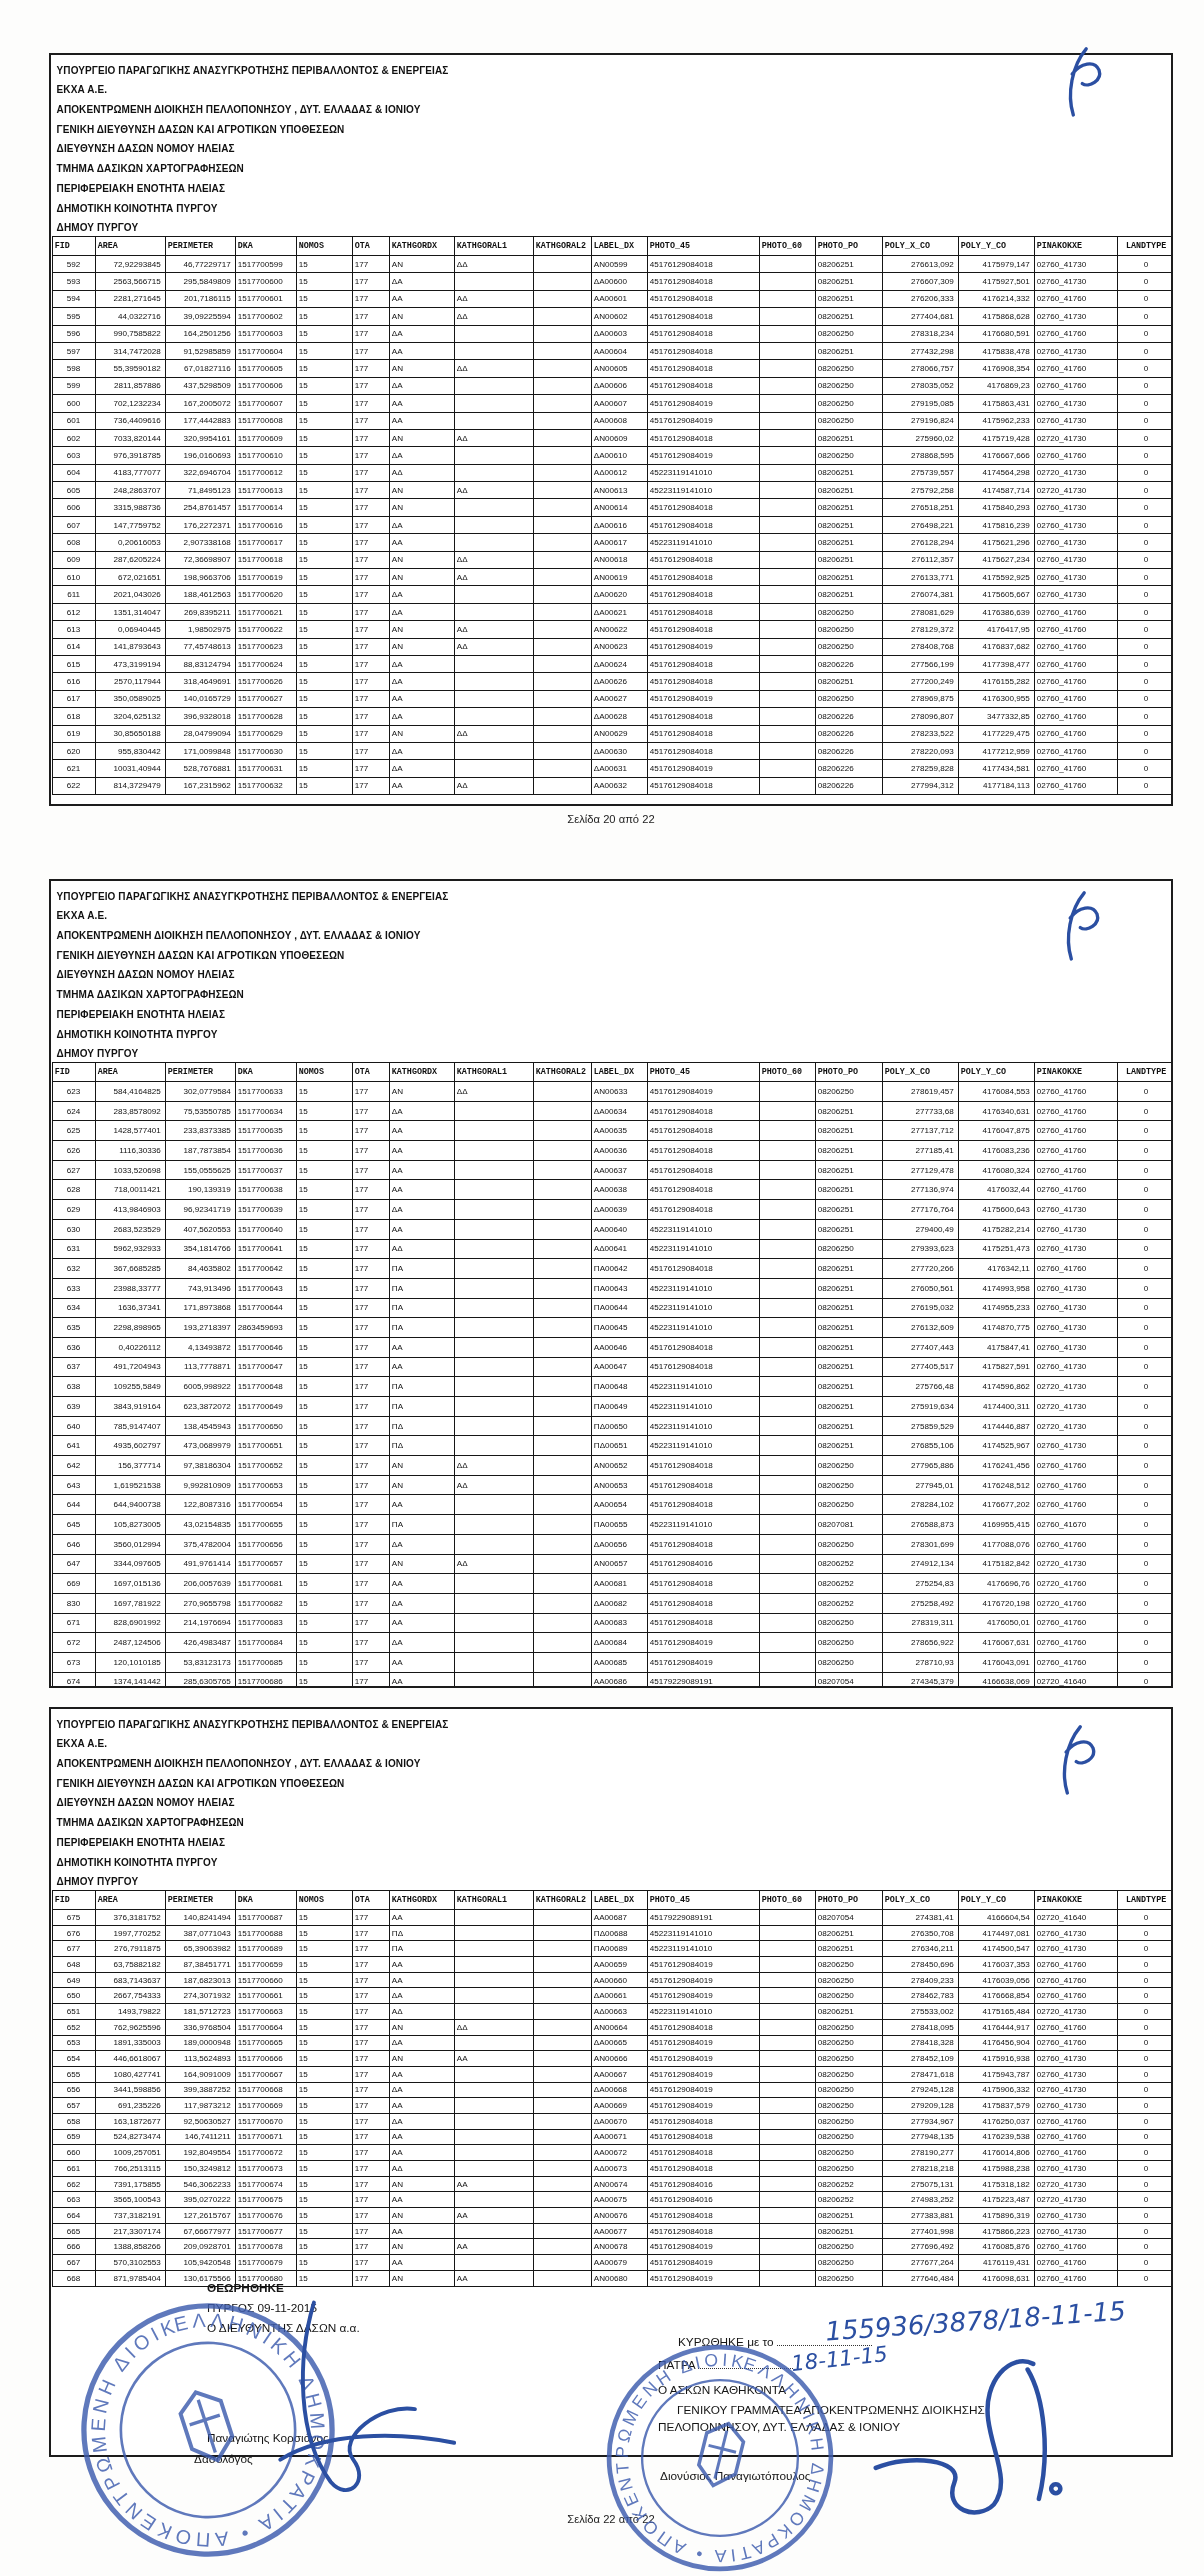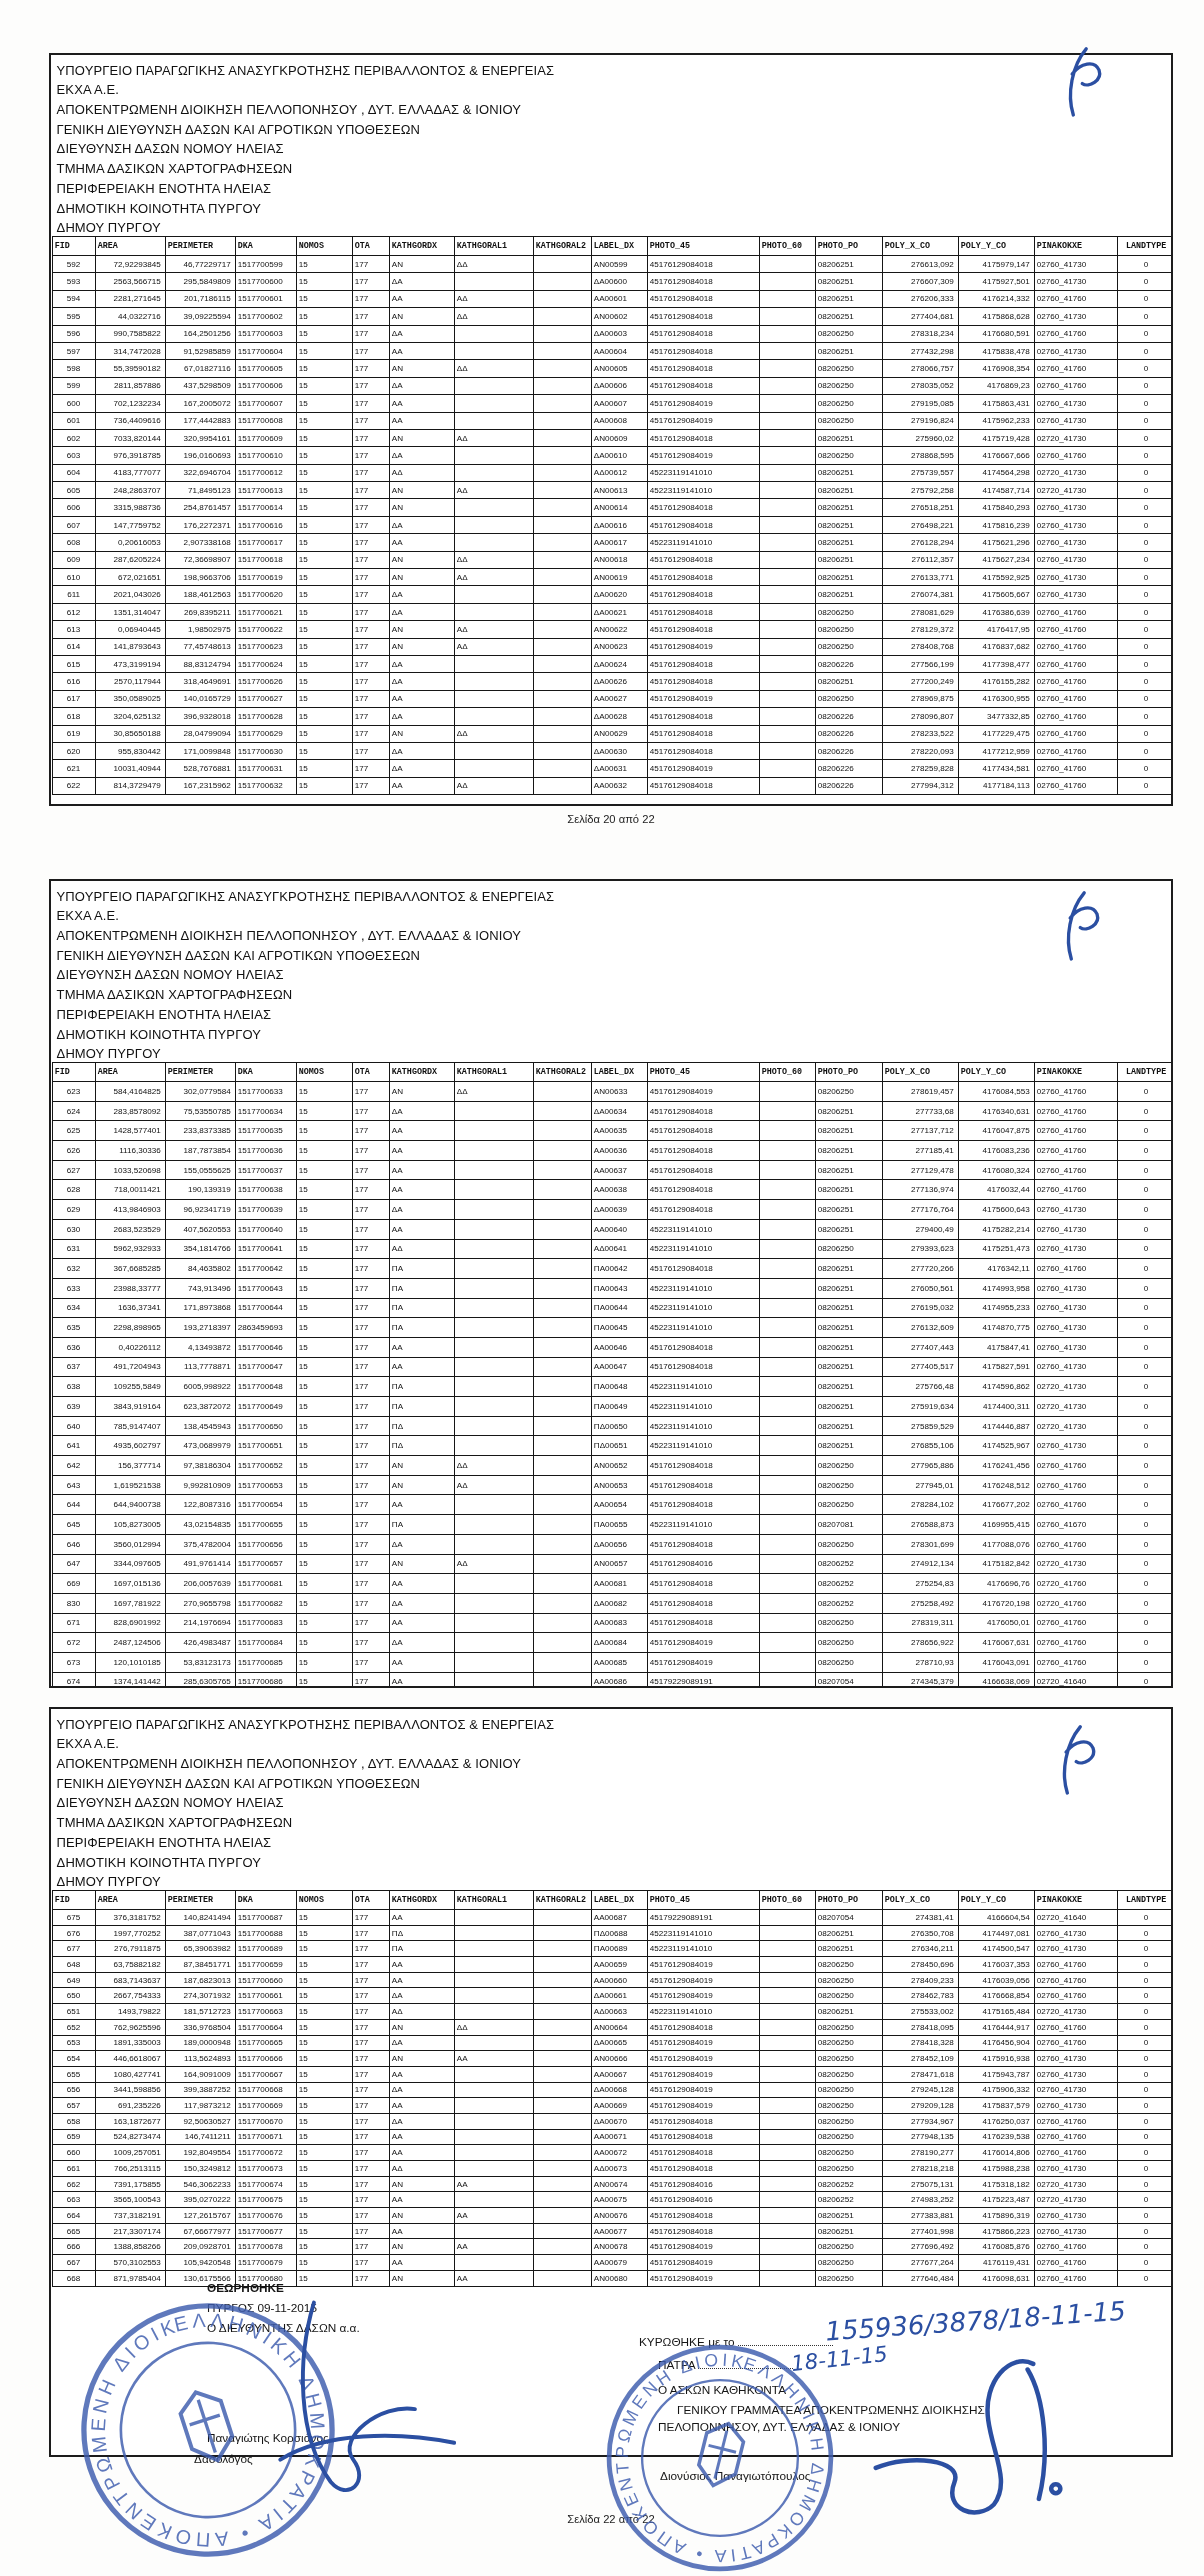--- a/index.html
+++ b/index.html
@@ -1,19 +1,19 @@
 <!DOCTYPE html>
 <html style="font-size:9px"><head>
 <meta charset="utf-8">
 <style>
   html,body{margin:0;padding:0;background:#fdfdfc;}
   body{width:1205px;height:2576px;position:relative;font-family:"Liberation Sans",sans-serif;color:#111;}
   .page-frame{position:absolute;left:49px;width:1124px;background:#fff;border:2.2px double #1c1c1c;box-sizing:border-box;overflow:hidden;}
   .hdrblock{padding:5.6px 0 0 5.6px;height:181px;box-sizing:border-box;}
-  .hdrline{font-size:13px;font-weight:normal;line-height:19.7px;letter-spacing:0.1px;white-space:nowrap;}
+  .hdrline{font-size:10px;font-weight:bold;line-height:19.7px;letter-spacing:0.1px;white-space:nowrap;}
   table.parcels{border-collapse:collapse;table-layout:fixed;width:1121px;margin-left:0.6px;}
   table.parcels th,table.parcels td{border:1.1px solid #161616;font-size:8.1px;padding:0.6px 2.2px;overflow:hidden;white-space:nowrap;box-sizing:border-box;}
   table.parcels th{font-weight:bold;text-align:left;font-size:8.4px;}
   table.parcels th.c,table.parcels td.c{text-align:center;}
   table.parcels td.r{text-align:right;padding-right:3.9px;}
   table.parcels td.l{text-align:left;}
   .pg1 tr{height:17.4px;} .pg2 tr{height:19.7px;} .pg3 tr{height:15.7px;}
   .pg1 thead tr,.pg2 thead tr,.pg3 thead tr{height:19px;font-family:Liberation Mono, monospace;}
   .pagefooter{position:absolute;left:49px;width:1124px;text-align:center;font-size:11.2px;color:#222;}
   .paraph{position:absolute;width:84px;height:79px;}
@@ -1865,21 +1865,21 @@
     </text>
     <path d="M100 70 l16 12 v28 l-16 14 l-16 -14 v-28 z" stroke-width="3"></path>
     <path d="M100 76 v42 M88 92 h24" stroke-width="2.5"></path>
   </g>
 </svg>
 
 <svg class="sig" style="left:213px;top:2291px;width:258px;height:225px;" viewBox="0 0 460 400">
   <path d="M180 20 C150 120 150 260 210 340 C240 375 280 340 250 300 C220 260 300 200 360 210 M120 300 C200 250 330 250 430 270" fill="none" stroke="#2b4fa2" stroke-width="7" stroke-linecap="round"></path>
 </svg>
 
-<div class="annot" style="left:639px;top:2335px;text-align:right;"><span>ΚΥΡΩΘΗΚΕ με το</span> <span class="dots"></span></div>
+<div class="annot" style="left:678px;top:2335px;text-align:right;"><span>ΚΥΡΩΘΗΚΕ με το</span> <span class="dots"></span></div>
 <div class="annot" style="left:658px;top:2358px;"><span>ΠΑΤΡΑ</span> <span class="dots"></span></div>
 <div class="annot" style="left:658px;top:2383px;">Ο ΑΣΚΩΝ ΚΑΘΗΚΟΝΤΑ</div>
 <div class="annot" style="left:677px;top:2403px;">ΓΕΝΙΚΟΥ ΓΡΑΜΜΑΤΕΑ ΑΠΟΚΕΝΤΡΩΜΕΝΗΣ ΔΙΟΙΚΗΣΗΣ</div>
 <div class="annot" style="left:658px;top:2420px;">ΠΕΛΟΠΟΝΝΗΣΟΥ, ΔΥΤ. ΕΛΛΑΔΑΣ &amp; ΙΟΝΙΟΥ</div>
 <div class="annot" style="left:660px;top:2469px;">Διονύσιος Παναγιωτόπουλος</div>
 
 <div class="hand" style="left:825px;top:2306px;font-size:26px;transform:rotate(-4deg);">155936/3878/18-11-15</div>
 <div class="hand" style="left:791px;top:2346px;font-size:21.3px;transform:rotate(-6deg);">18-11-15</div>
 
 <svg class="stamp" style="left:588px;top:2340px;width:264px;height:236px;" viewBox="0 0 200 200">

